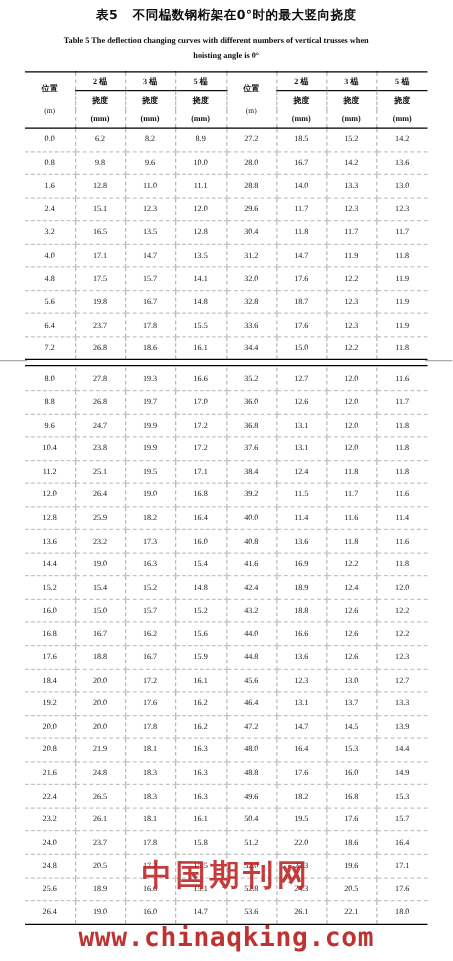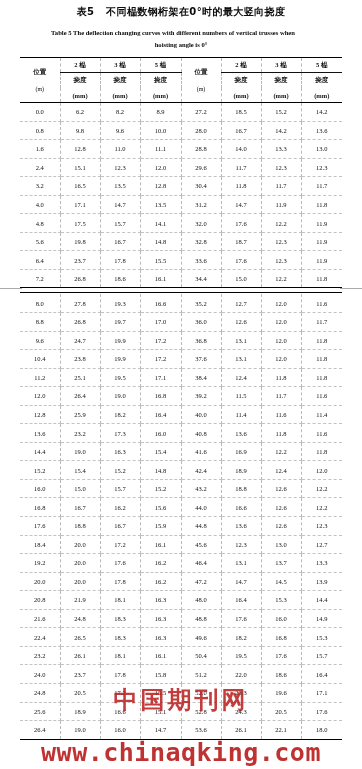--- a/index.html
+++ b/index.html
@@ -162,21 +162,21 @@
     font-family: "DejaVu Sans", "Liberation Sans", sans-serif;
     font-size: 24px;
     letter-spacing: 3px;
     opacity: 0.85;
   }
   .wm-url {
     left: 50%;
     transform: translateX(-50%);
     top: 738px;
     font-family: "DejaVu Sans Mono", "Liberation Mono", monospace;
-    font-size: 25px;
+    font-size: 21px;
     letter-spacing: 0.5px;
     opacity: 0.9;
     white-space: nowrap;
   }
 </style>
 </head>
 <body>
 
 <div class="title-cn">表5   不同榀数钢桁架在0°时的最大竖向挠度</div>
 

